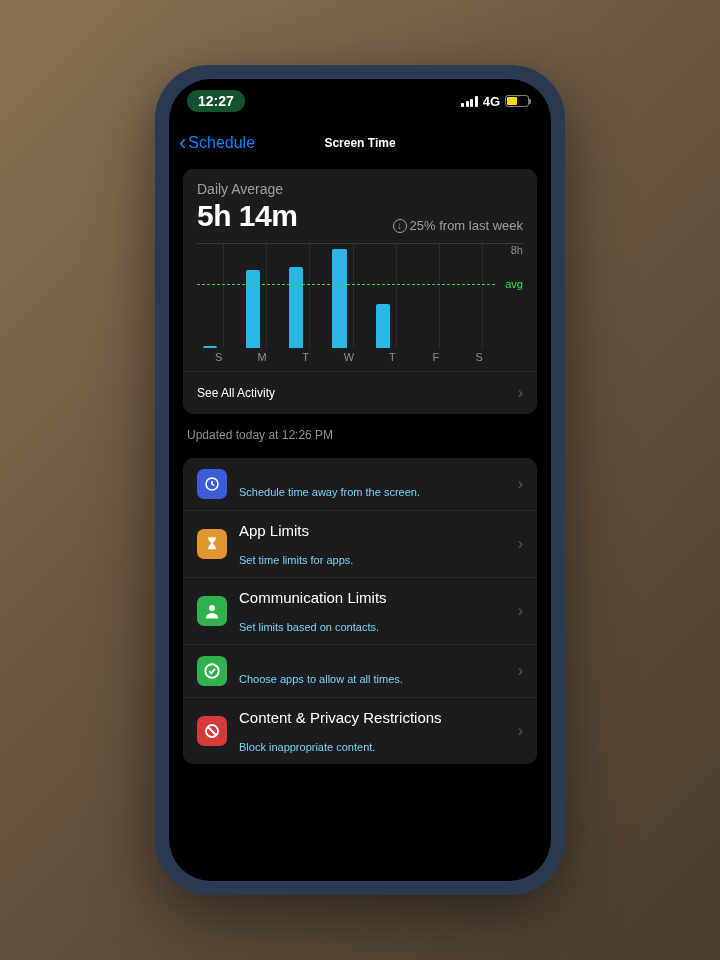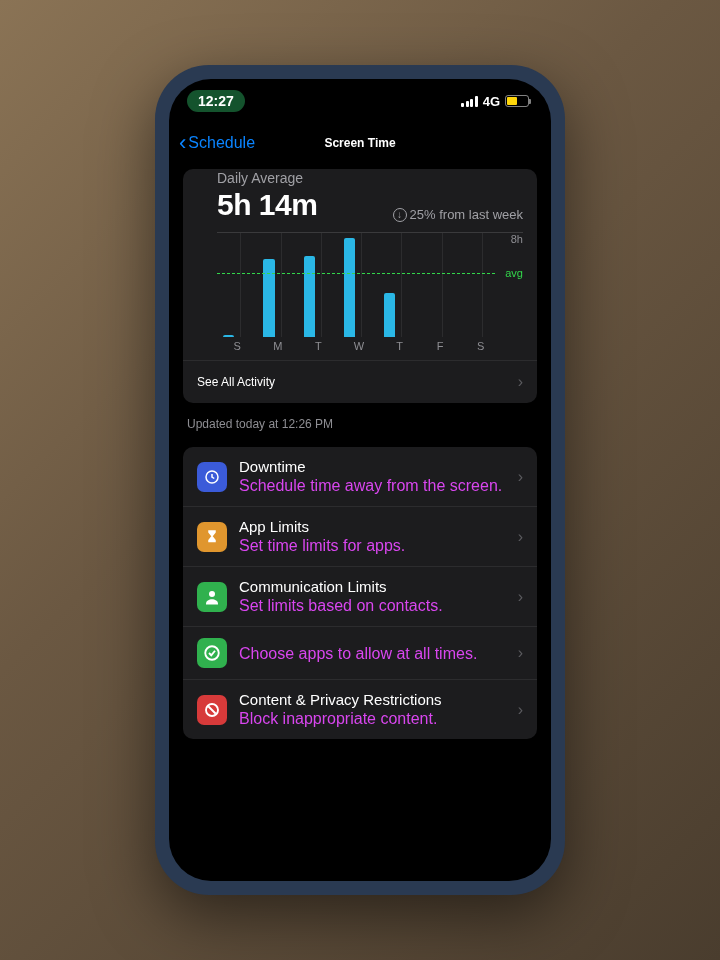--- a/index.html
+++ b/index.html
@@ -130,21 +130,21 @@
   .content {
     padding: 6px 14px 14px 14px;
     height: calc(100% - 84px);
     overflow-y: hidden;
   }
   .card {
     background: #1c1c1e;
     border-radius: 10px;
     margin-bottom: 8px;
   }
-  .summary-pad { padding: 1px 14px 8px 14px; margin-left: 20px; }
+  .summary-pad { padding: 12px 14px 8px 14px; }
   .daily-label { color: #a0a0a5; font-size: 14px; }
   .avg-row {
     display: flex; justify-content: space-between; align-items: flex-end;
     margin-top: 2px; margin-bottom: 10px;
   }
   .avg-val { font-size: 30px; font-weight: 600; letter-spacing: -0.5px; }
   .trend {
     color: #a0a0a5; font-size: 13px; display: flex; align-items: center; gap: 3px;
   }
   .trend-icon {
@@ -206,21 +206,21 @@
   }
   .setting-row:first-child { border-top:none; }
   .icon-box {
     width:30px;height:30px;border-radius:7px;
     display:flex;align-items:center;justify-content:center;
     flex-shrink:0;
   }
   .icon-box svg { width:18px;height:18px; }
   .setting-text { flex:1; min-width:0; }
   .s-title { font-size:15px; font-weight:500; }
-  .s-sub { font-size:16px; color:#d946ef; margin-top:2px; }
+  .s-sub { font-size:11px; color:#7dd3fc; margin-top:15px; }
   .link-card {
     background:#1c1c1e; border-radius:10px; padding:13px 14px;
     color:#0a84ff; font-size:15px; text-align:left;
     margin-top:14px;
   }
 </style>
 </head>
 <body>
 
 <div class="phone-case">
@@ -312,21 +312,20 @@
 
       <div class="card" id="settings-list">
           <div class="setting-row">
             <div class="icon-box" style="background: rgb(59, 91, 217);">
               <svg viewBox="0 0 24 24" fill="none" stroke="#fff" stroke-width="2">
                 <circle cx="12" cy="12" r="8"></circle>
                 <path d="M12 8v4l3 2"></path>
               </svg>
             </div>
             <div class="setting-text">
-              <div class="s-title">Downtime</div>
               <div class="s-sub">Schedule time away from the screen.</div>
             </div>
             <div class="chev">›</div>
           </div>
           <div class="setting-row">
             <div class="icon-box" style="background: rgb(224, 150, 46);">
               <svg viewBox="0 0 24 24" fill="#fff">
                 <path d="M7 3h10v3l-4 5 4 5v3H7v-3l4-5-4-5V3z"></path>
               </svg>
             </div>

